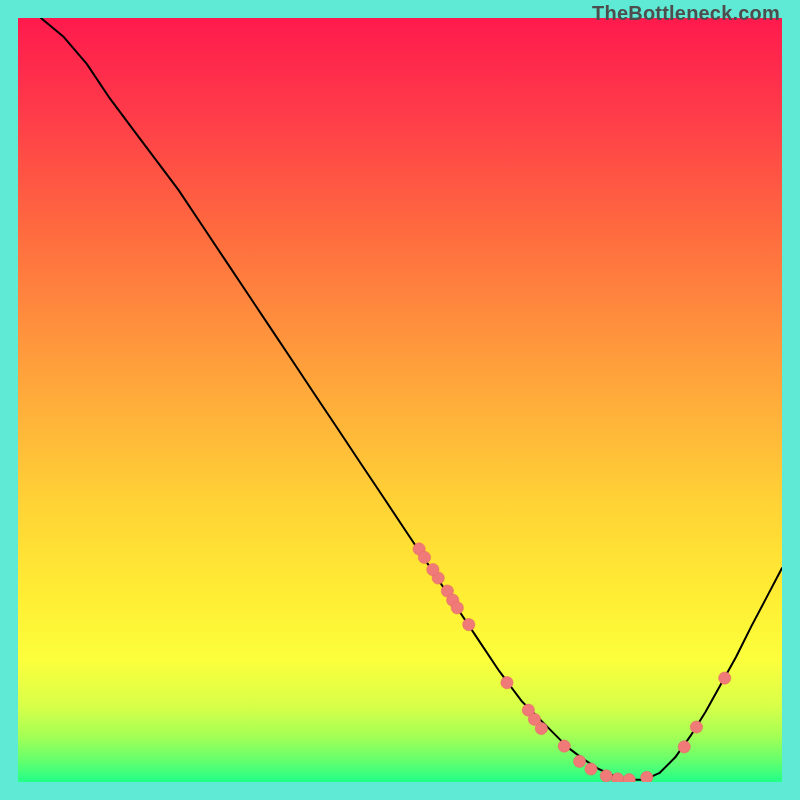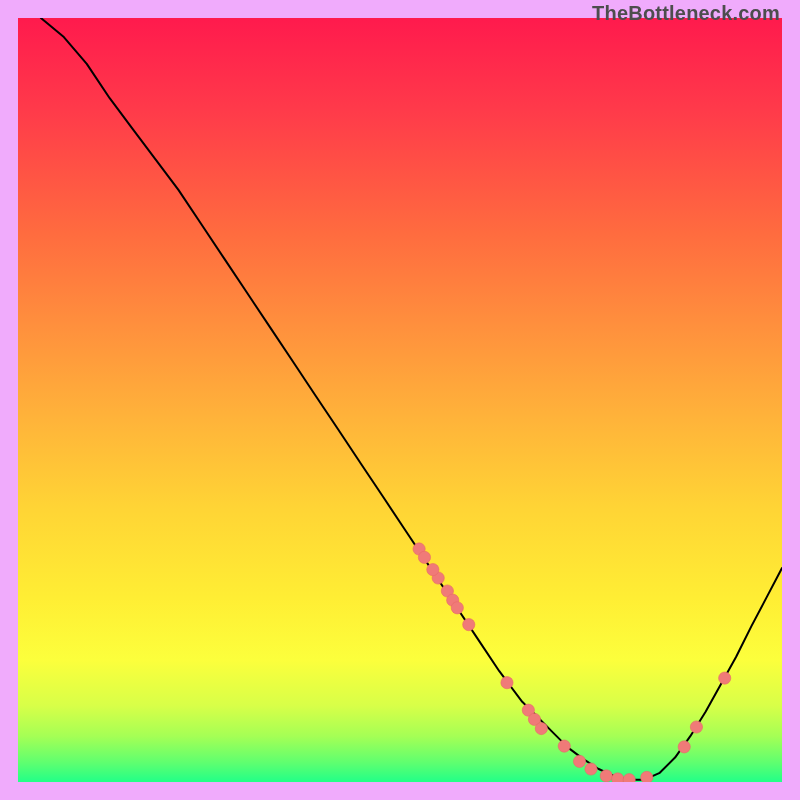--- a/index.html
+++ b/index.html
@@ -7,21 +7,21 @@
     padding: 0;
     width: 800px;
     height: 800px;
     background: #000;
     overflow: hidden;
   }
   .outer {
     position: relative;
     width: 800px;
     height: 800px;
-    background: #f0abfc;
+    background: #5eead4;
   }
   .plot-area {
     position: absolute;
     left: 18px;
     top: 18px;
     width: 764px;
     height: 764px;
     background: linear-gradient(to bottom,
       #ff1a4d 0%,
       #ff3a4a 12%,

